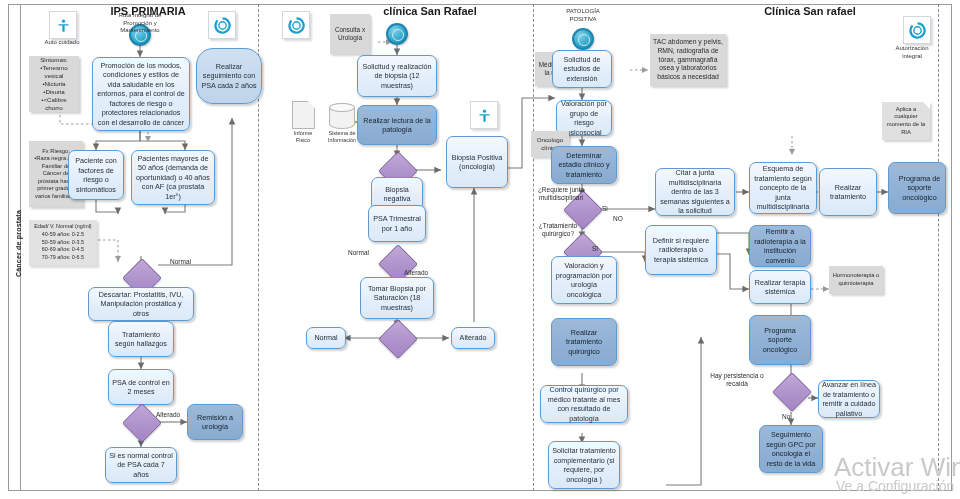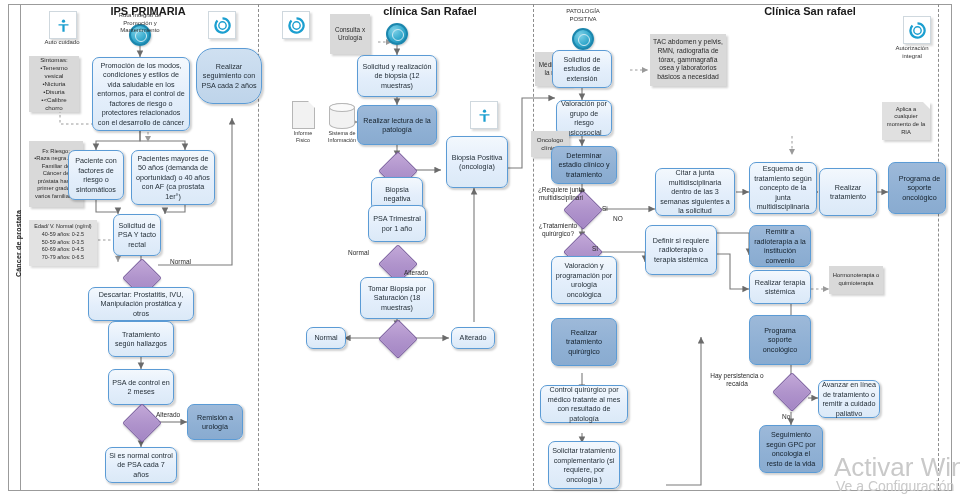--- a/index.html
+++ b/index.html
@@ -321,23 +321,20 @@
   </div>
 
   <div class="node n-light" style="left:68px;top:150px;width:56px;height:50px;">
     <span>Paciente con factores de riesgo o sintomáticos</span>
   </div>
 
   <div class="node n-light" style="left:131px;top:150px;width:84px;height:55px;">
     <span>Pacientes mayores de 50 años (demanda de oportunidad) o 40 años con AF (ca prostata 1er°)</span>
   </div>
 
-  <div class="node n-light" style="left:113px;top:214px;width:48px;height:42px;">
-    <span>Solicitud de PSA Y tacto rectal</span>
-  </div>
 
   <div class="gw" style="left:128px;top:264px;"></div>
   <div class="lbl" style="left:170px;top:258px;">Normal</div>
   <div class="lbl" style="left:146px;top:286px;">Alterado</div>
 
   <div class="node n-light" style="left:88px;top:287px;width:106px;height:34px;">
     <span>Descartar: Prostatitis, IVU, Manipulación prostática y otros</span>
   </div>
 
   <div class="node n-light" style="left:108px;top:321px;width:66px;height:36px;">

